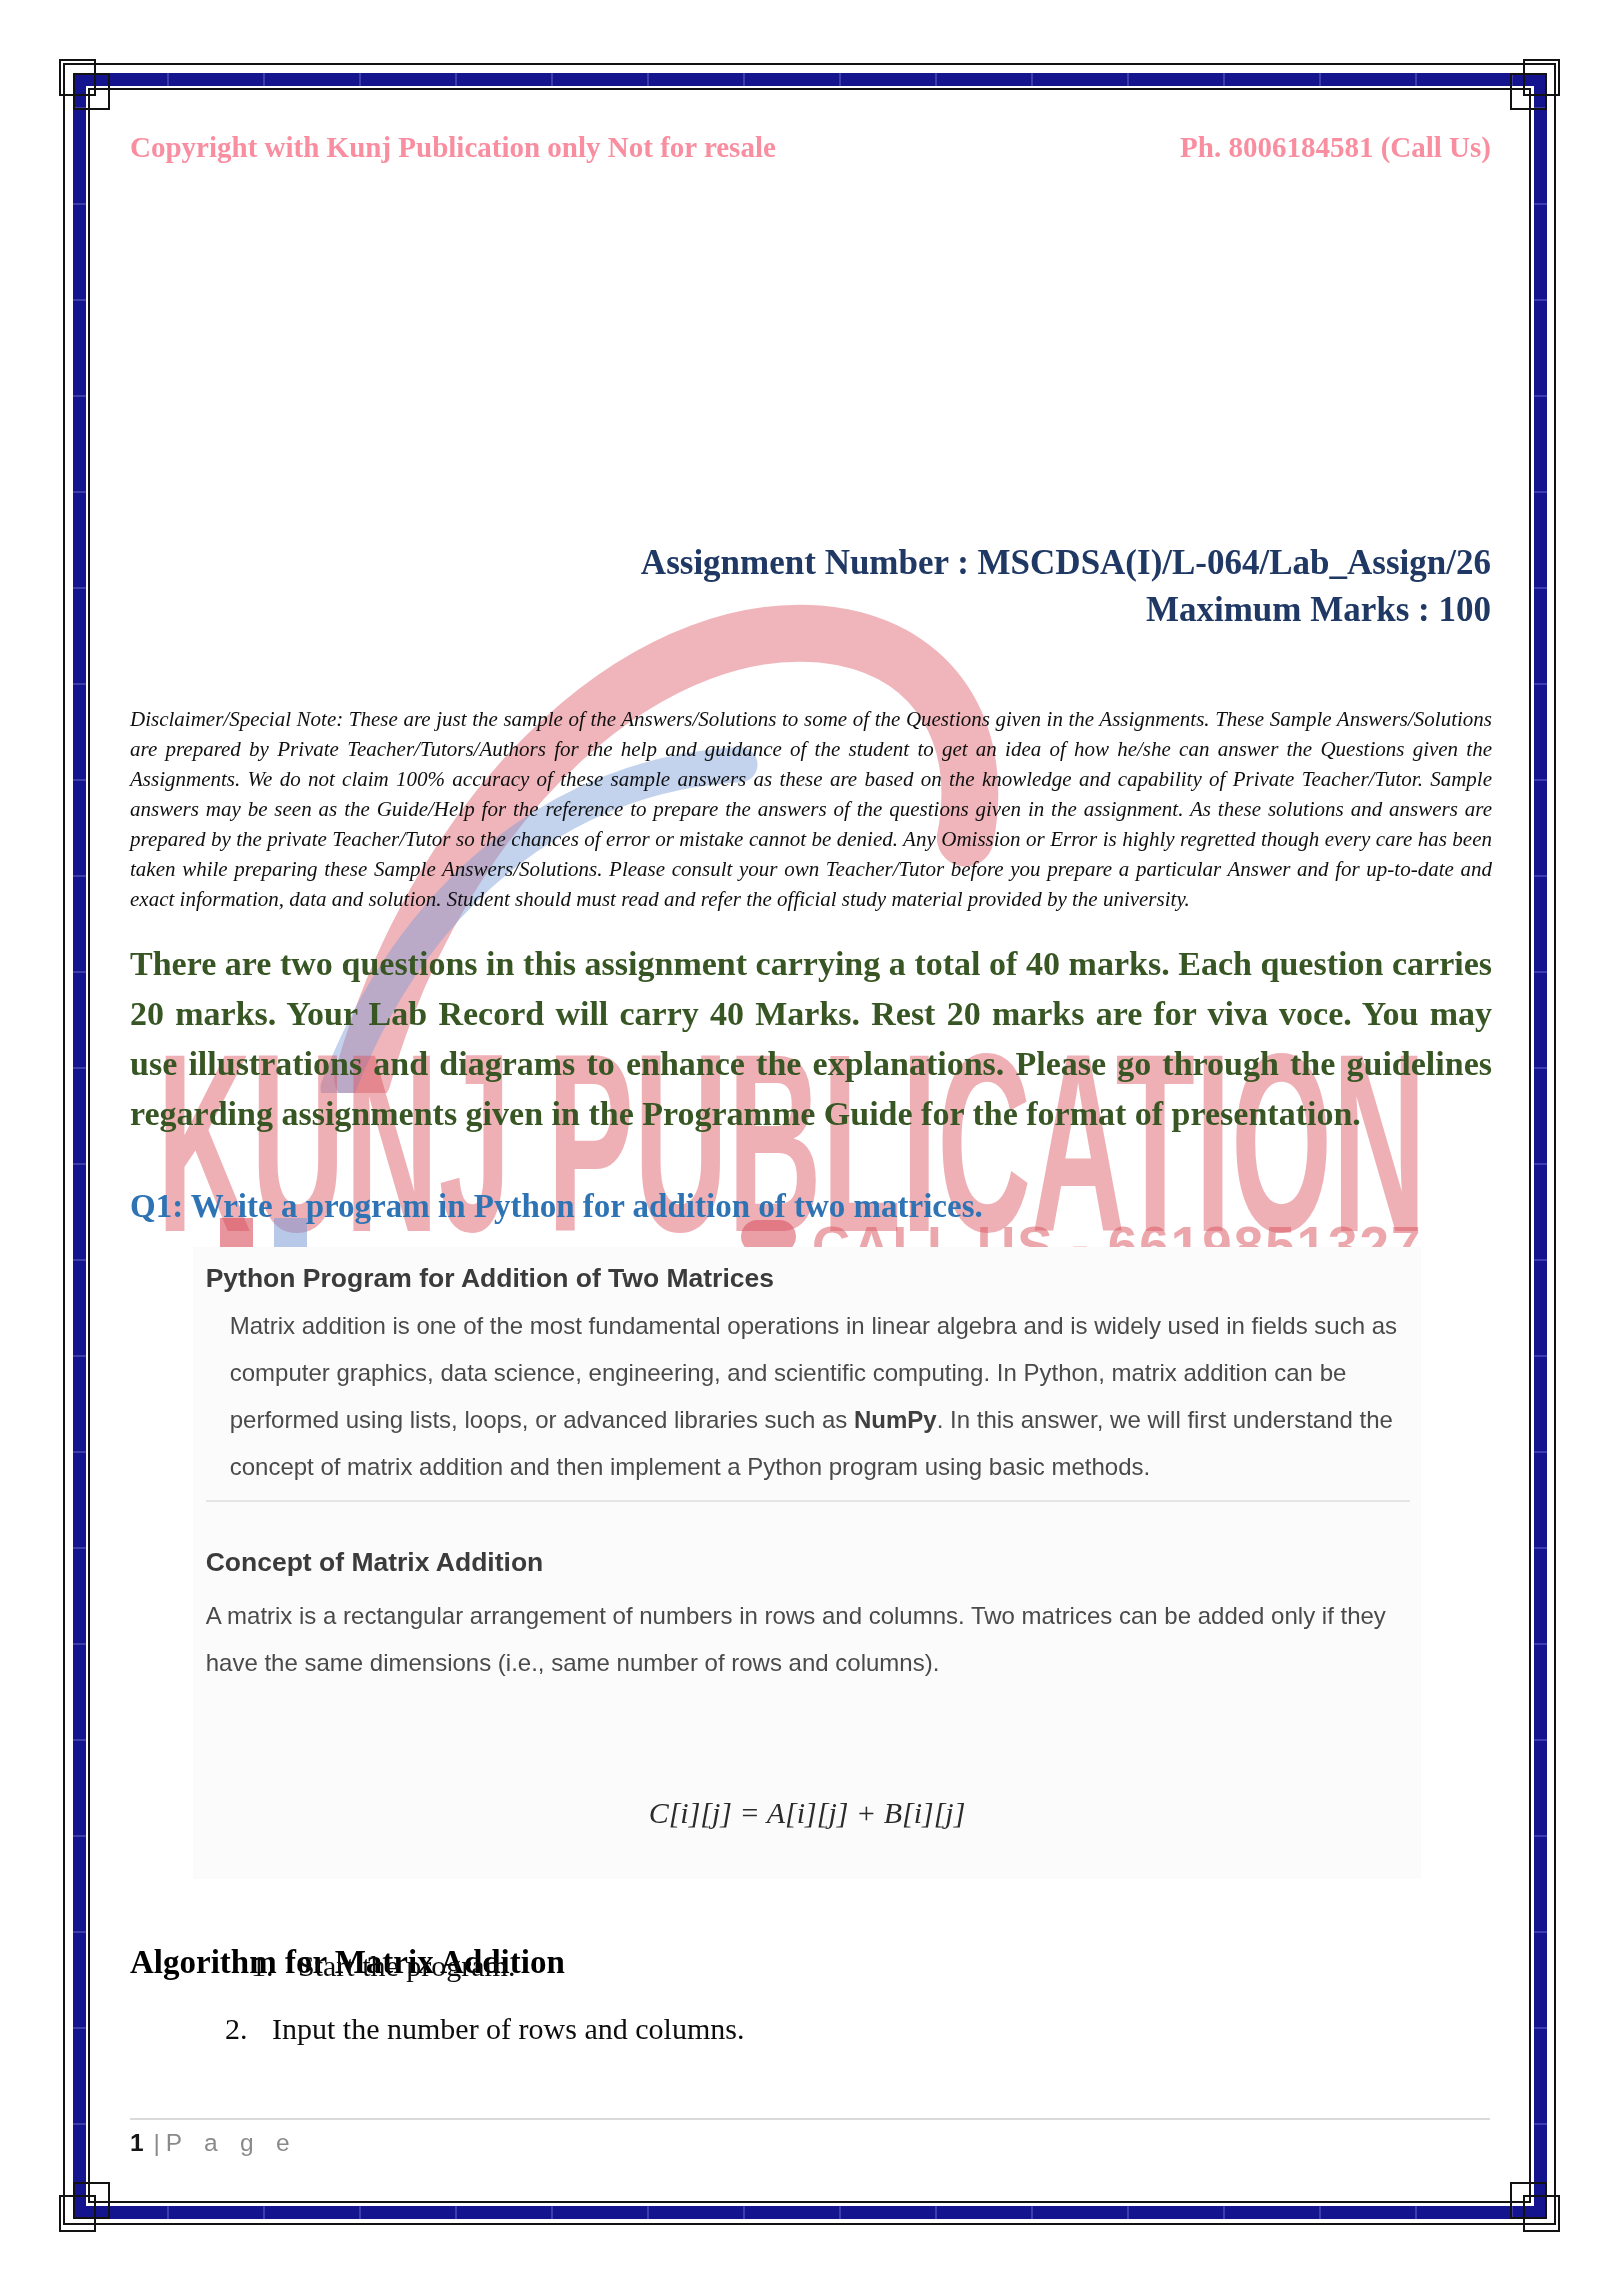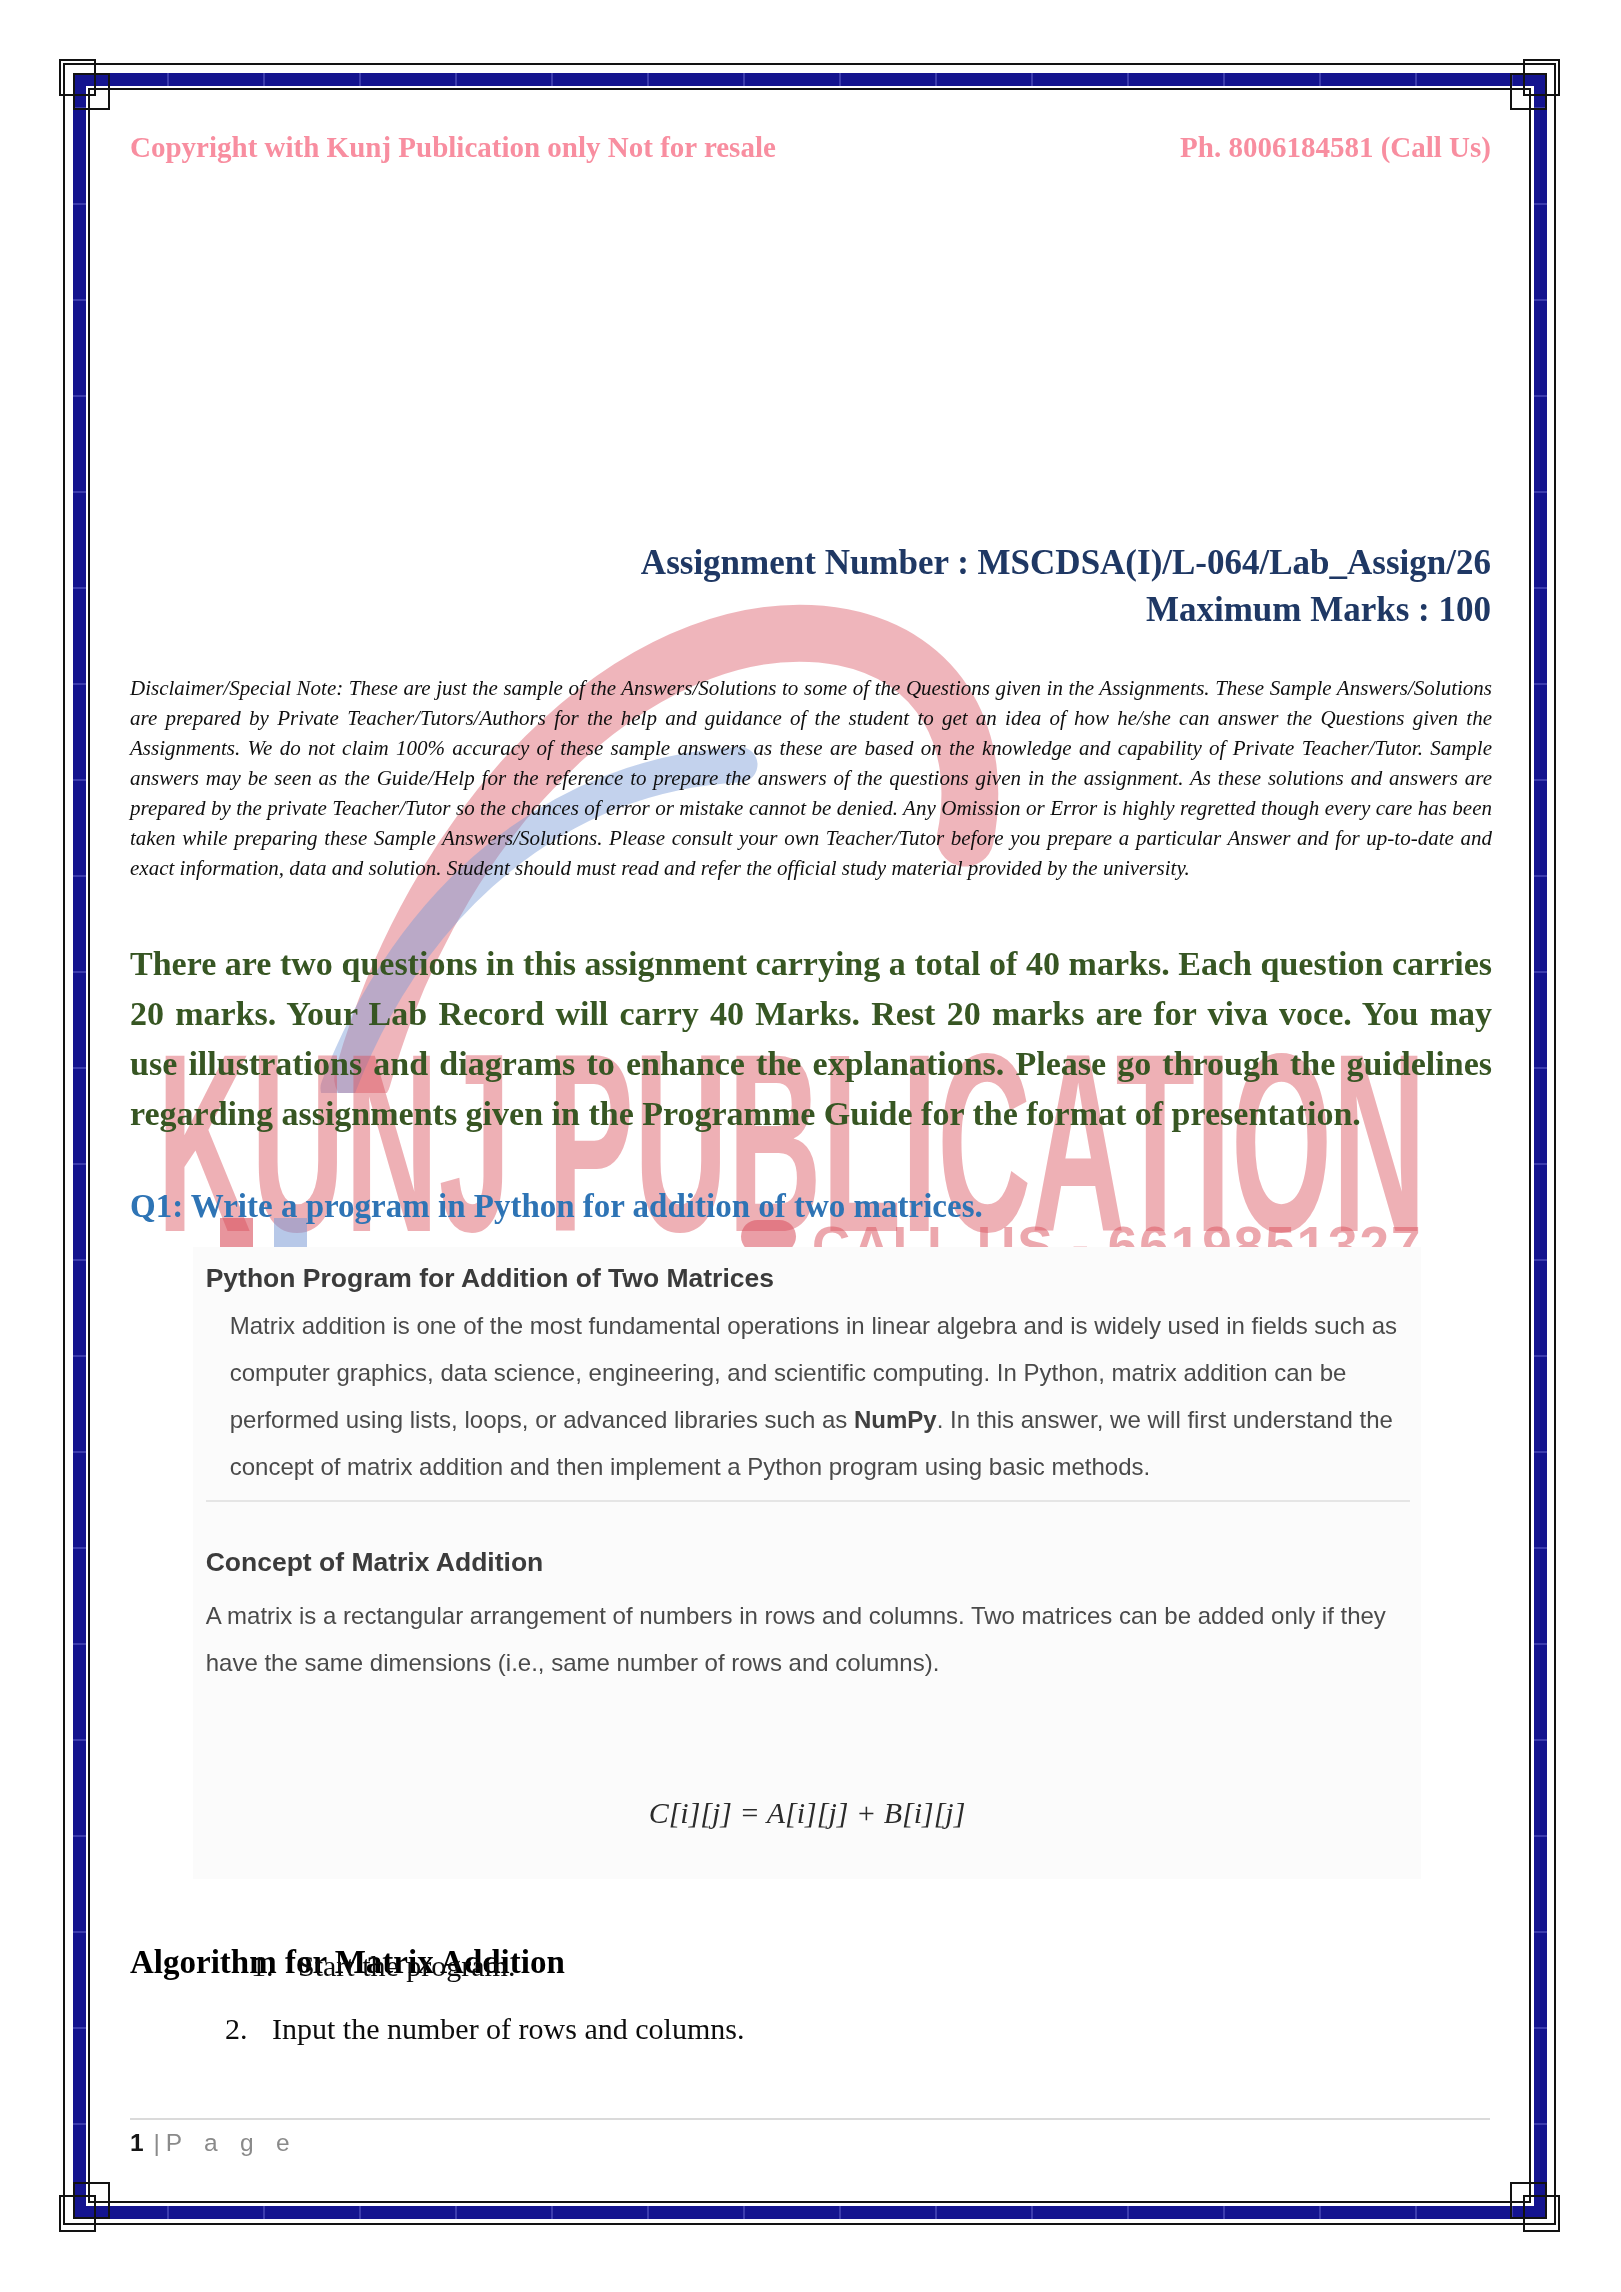--- a/index.html
+++ b/index.html
@@ -38,21 +38,21 @@
   .wm-swoosh { left:245px; top:544px; width:784px; height:549px; }
 
   
   .content { position:absolute; inset:0; z-index:1; }
   .copyright-row { position:absolute; left:130px; top:131px; width:1361px; display:flex;
                    justify-content:space-between; font-weight:bold; font-size:29px; color:#F88EA0; }
   .doc-title { position:absolute; left:0; right:0; top:184px; text-align:center; font-weight:bold;
                font-size:96px; line-height:127px; letter-spacing:-1px; color:#1F3864; }
   .meta-block { position:absolute; left:130px; top:539px; width:1361px; text-align:right;
                 font-weight:bold; font-size:35px; line-height:47px; color:#1F3864; }
-  .disclaimer { position:absolute; left:130px; top:673px; width:1362px; font-style:italic;
+  .disclaimer { position:absolute; left:130px; top:704px; width:1362px; font-style:italic;
                 font-size:21px; line-height:30px; text-align:justify; color:#101010; }
   .intro { position:absolute; left:130px; top:939px; width:1362px; font-weight:bold;
            font-size:34px; line-height:50px; text-align:justify; color:#375623; }
   .q1 { position:absolute; left:130px; top:1188px; font-weight:bold; font-size:33px; color:#2E74B5; }
 
   
   .panel { position:absolute; left:193px; top:1247px; width:1228px; height:632px; background:#FBFBFB;
            font-family:"Liberation Sans", sans-serif; }
   .panel .ph { position:absolute; left:12.7px; font-weight:bold; font-size:26.5px; color:#3B3B3B; }
   .panel .ph1 { top:15.7px; }

